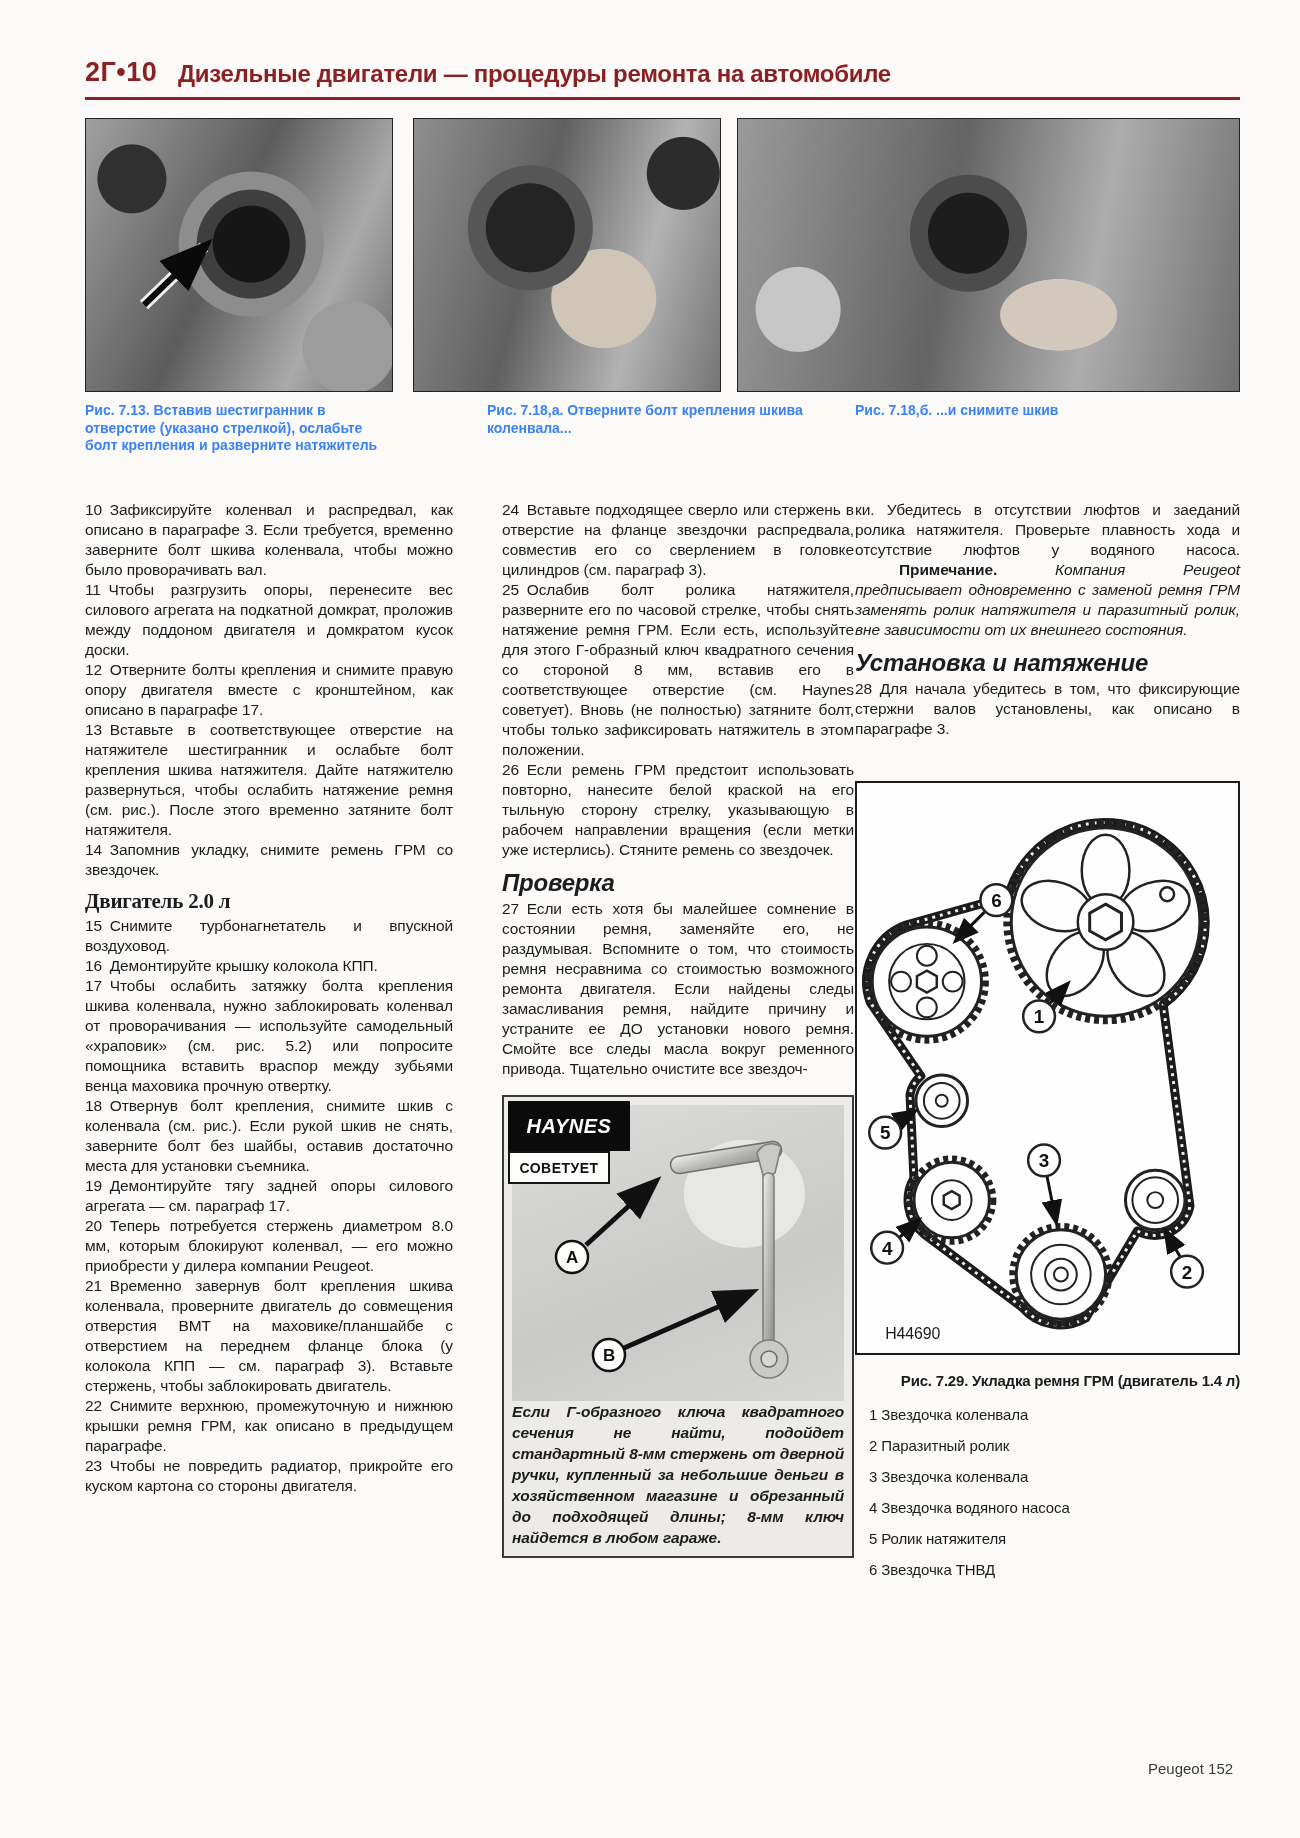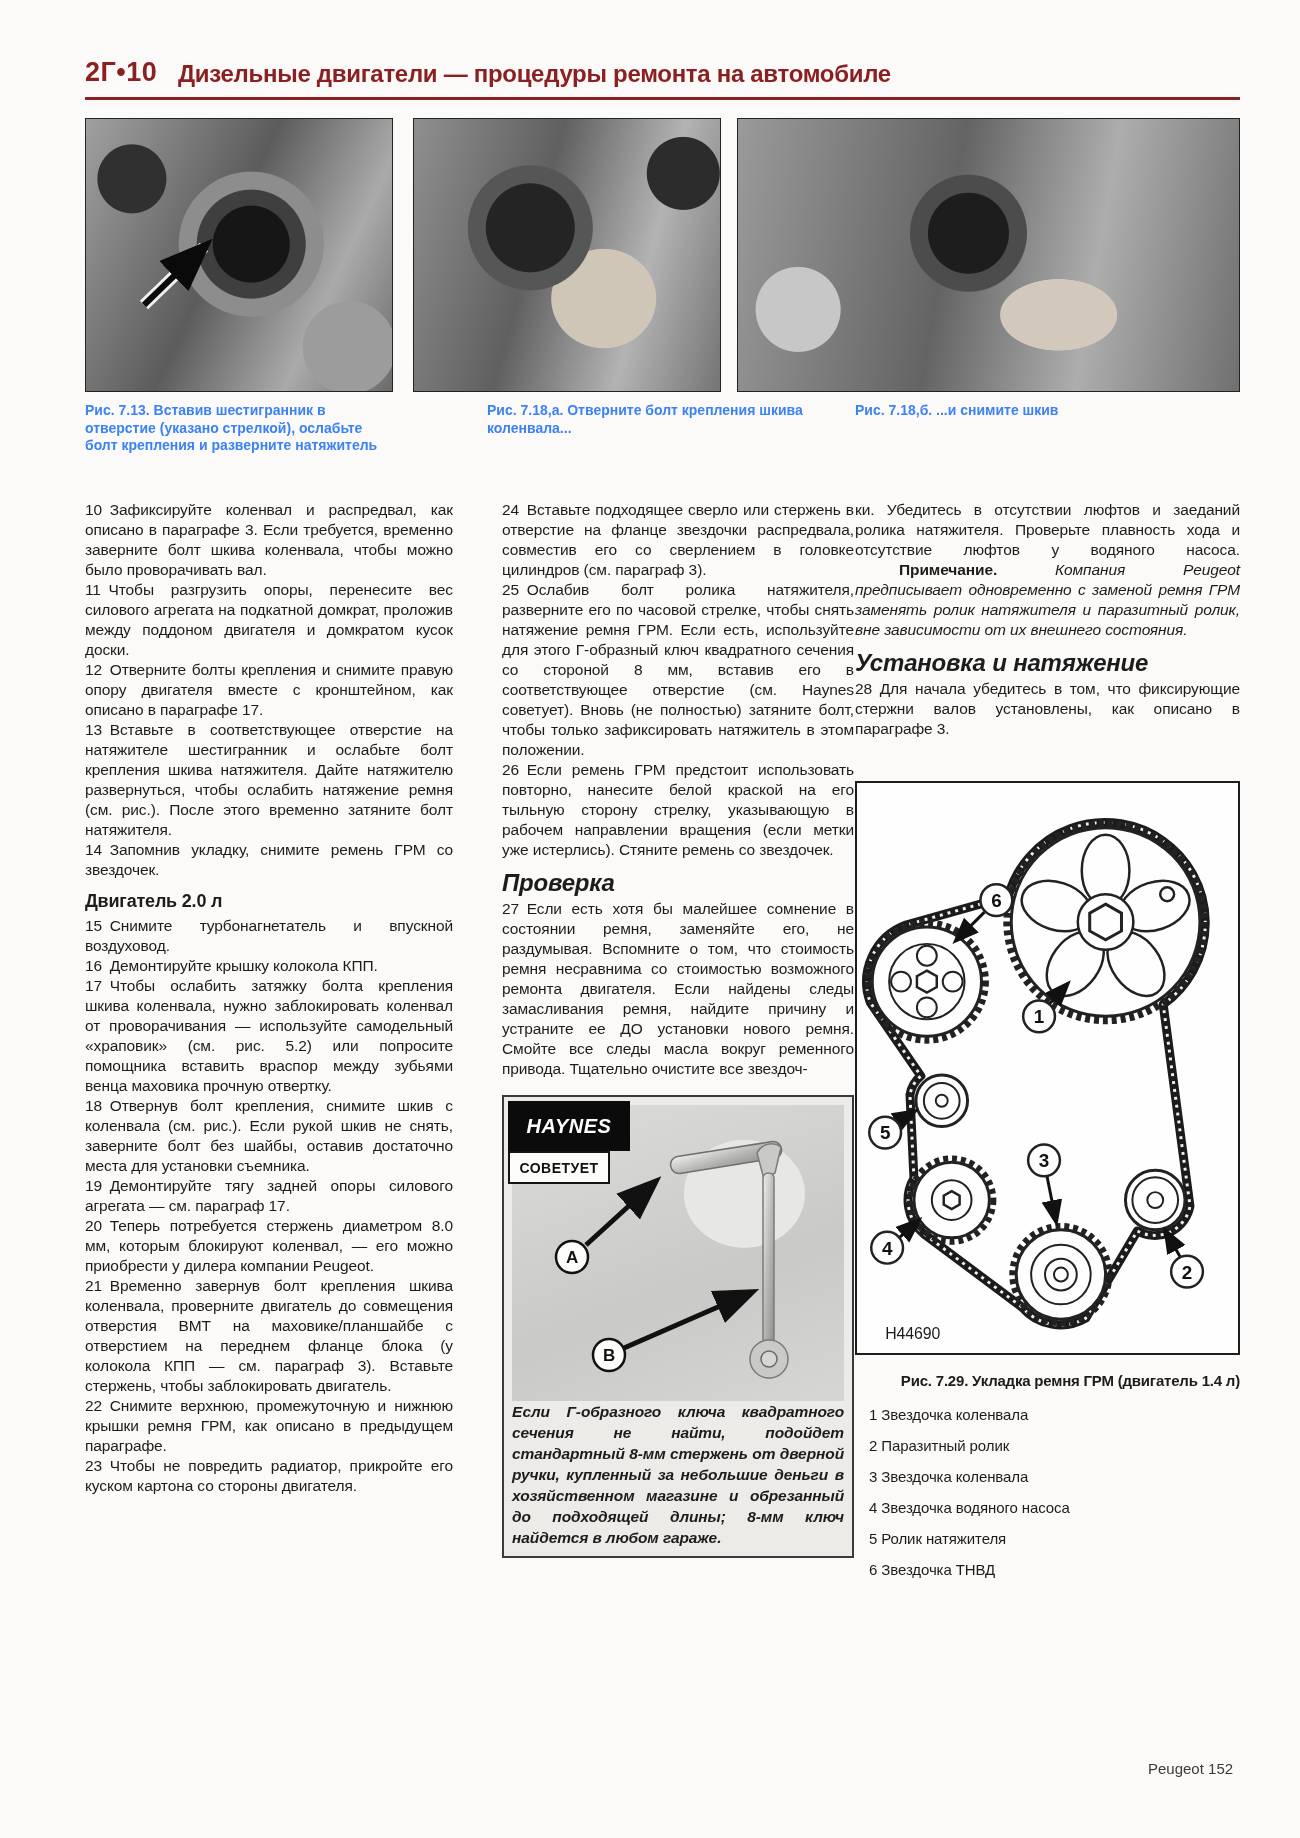--- a/index.html
+++ b/index.html
@@ -31,21 +31,21 @@
   .figcap{position:absolute;font-weight:bold;font-size:14px;line-height:17.5px;color:#3b82f6;}
   .figcap1{left:85px;top:402px;width:312px;}
   .figcap2{left:487px;top:402px;width:328px;}
   .figcap3{left:855px;top:402px;width:360px;}
   
   .col{position:absolute;top:500px;font-size:15.5px;line-height:20px;text-align:justify;letter-spacing:-.1px;}
   .col p{margin:0;}
   .col1{left:85px;width:368px;}
   .col2{left:485px;width:352px;margin-left:17px;}
   .col3{left:855px;width:385px;}
-  h3.sub{font-size:18px;font-weight:bold;margin:11px 0 5px;text-align:left;letter-spacing:-.2px;}
+  h3.sub{font-size:21px;font-weight:bold;margin:11px 0 5px;text-align:left;letter-spacing:-.2px;font-family:Liberation Serif, serif;}
   h3.ital{font-size:24px;font-weight:bold;font-style:italic;margin:13px 0 6px;text-align:left;letter-spacing:-.2px;}
   .note-b{font-weight:bold;padding-left:44px;}
   .note-i{font-style:italic;}
   
   .hbox{margin-top:16px;border:2px solid #3a3a3a;background:#ecebe8;padding:8px;box-sizing:border-box;}
   .hbox-photo{position:relative;height:296px;background:
       radial-gradient(ellipse at 70% 30%, #e7e7e5 0 60px, rgba(0,0,0,0) 61px),
       linear-gradient(160deg,#dcdcda,#c9c9c7 60%,#d6d6d4);}
   .hb-brand{position:absolute;left:-4px;top:-4px;width:122px;height:50px;background:#0b0b0b;color:#fff;
       display:flex;align-items:center;justify-content:center;font-weight:bold;font-style:italic;

